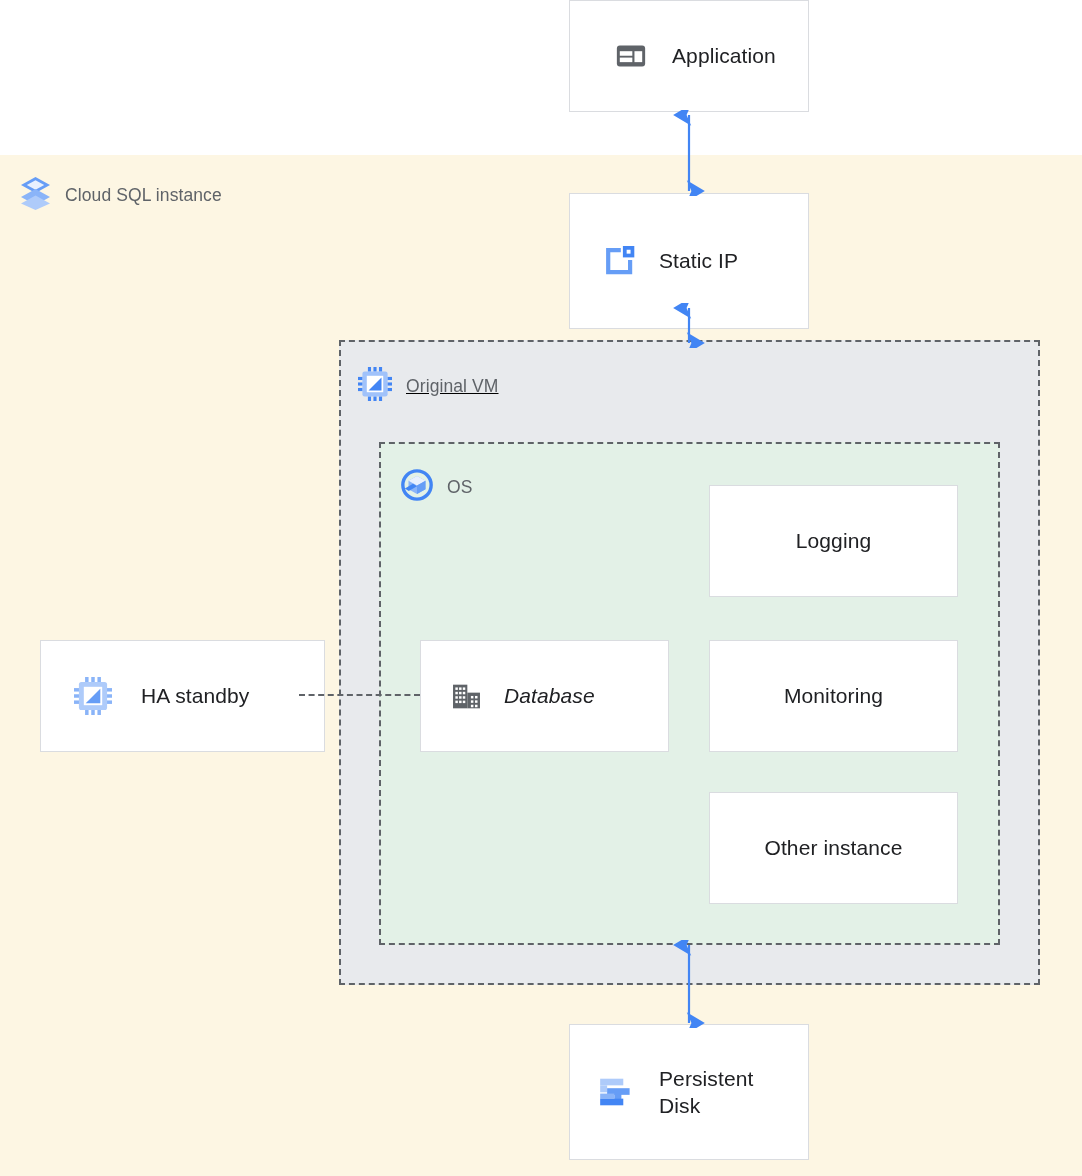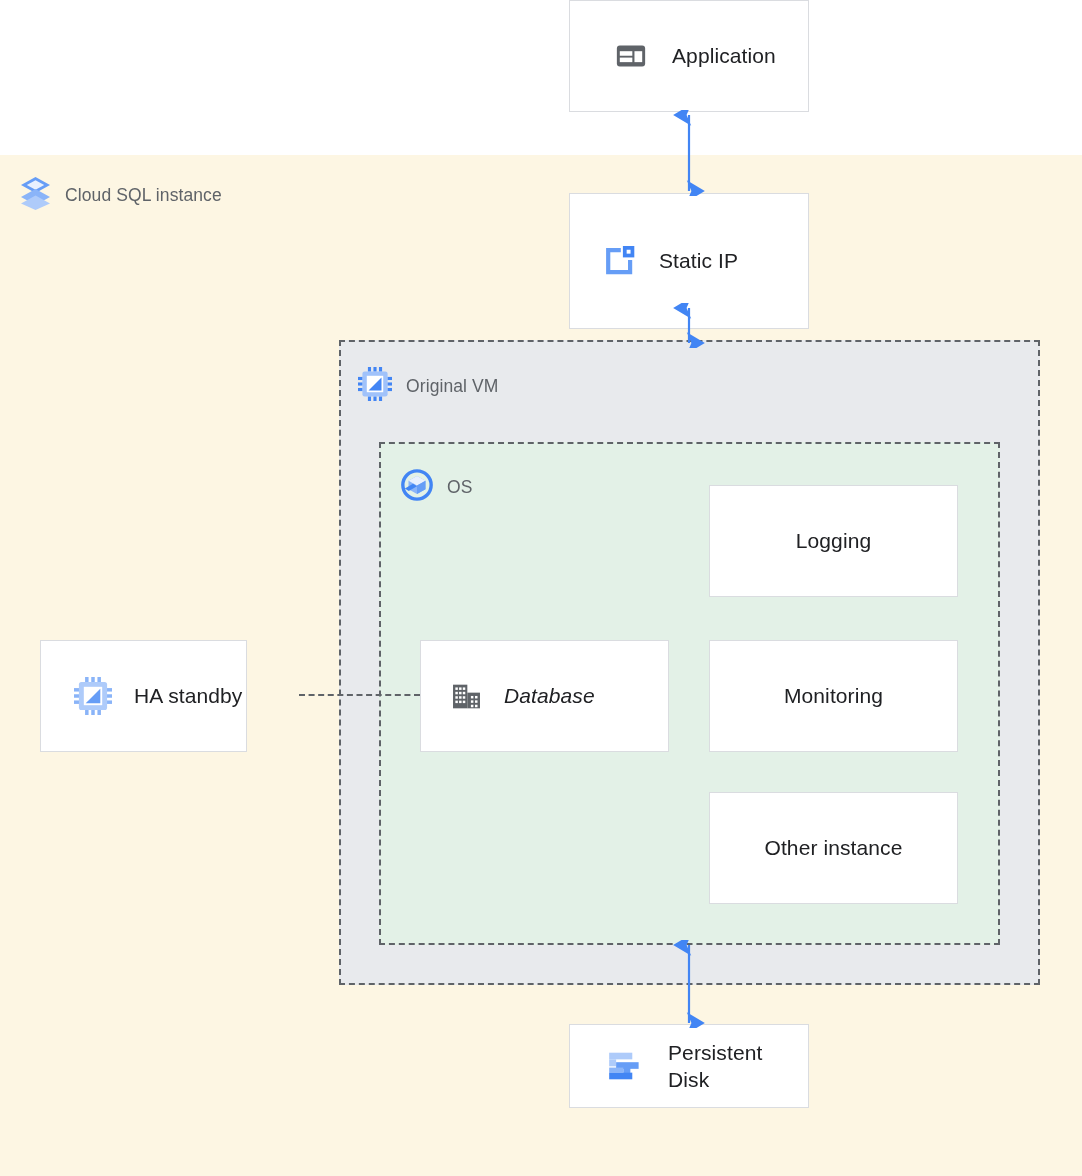--- a/index.html
+++ b/index.html
@@ -37,20 +37,21 @@
     left:339px; top:340px; width:701px; height:645px;
     background:#e8eaed;
     border:2px dashed #5f6368;
     box-sizing:border-box;
   }
   #vm-label{
     position:absolute;
     left:358px; top:367px;
     display:flex; align-items:center; gap:14px;
     height:38px;
+    text-decoration:underline;
   }
   #vm-label .cap{
     font-size:17.5px;
     color:#5f6368;
     letter-spacing:.1px;
     white-space:nowrap;
   }
 
   
   #os-container{
@@ -94,22 +95,22 @@
     flex:0 0 auto;
   }
 
   
   #node-application{ left:569px; top:0px;    width:240px; height:112px; padding-left:45px; gap:25px;}
   #node-staticip   { left:569px; top:193px;  width:240px; height:136px; padding-left:31px; gap:22px;}
   #node-database   { left:420px; top:640px;  width:249px; height:112px; padding-left:29px; gap:21px;font-style:italic;}
   #node-logging    { left:709px; top:485px;  width:249px; height:112px;}
   #node-monitoring { left:709px; top:640px;  width:249px; height:112px;}
   #node-other      { left:709px; top:792px;  width:249px; height:112px;}
-  #node-hastandby  { left:40px;  top:640px;  width:207px; height:112px; padding-left:33px; gap:22px;}
-  #node-pdisk      { left:569px; top:1024px; width:240px; height:84px; padding-left:36px; gap:24px;}
+  #node-hastandby  { left:40px;  top:640px;  width:285px; height:112px; padding-left:33px; gap:29px;}
+  #node-pdisk      { left:569px; top:1024px; width:240px; height:136px; padding-left:27px; gap:24px;}
   #node-pdisk .lbl{ line-height:1.30; }
 
   
   .arrow{ position:absolute; }
 
   
   #conn-ha-db{
     position:absolute;
     left:299px; top:694px;
     width:121px; height:0;

